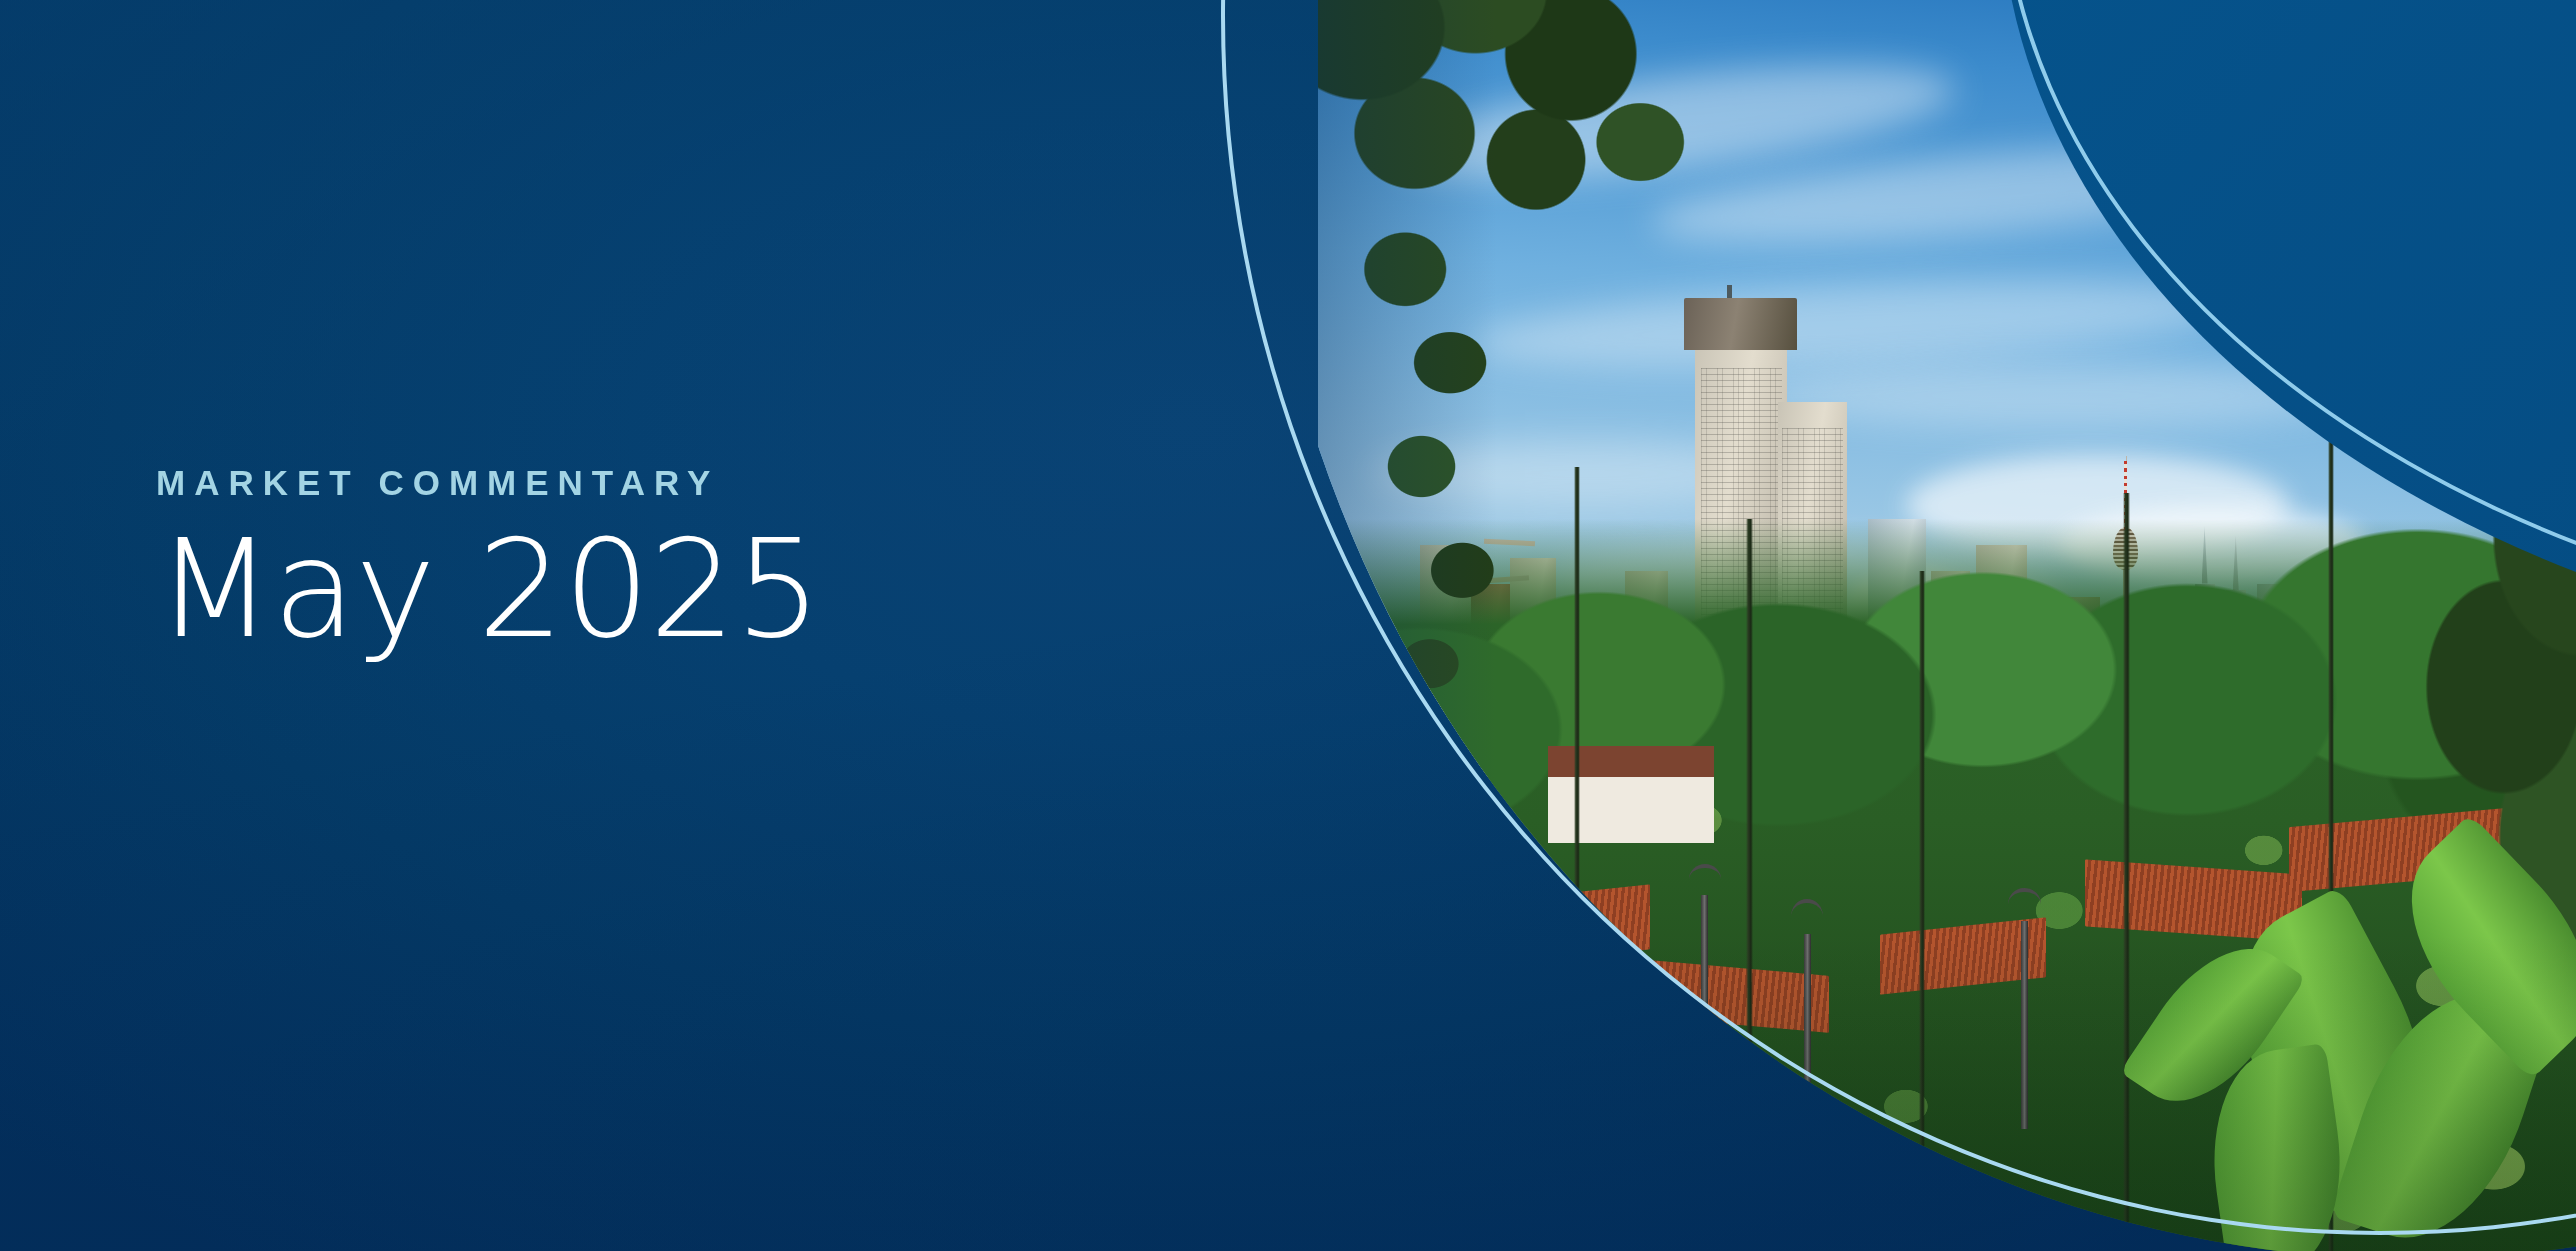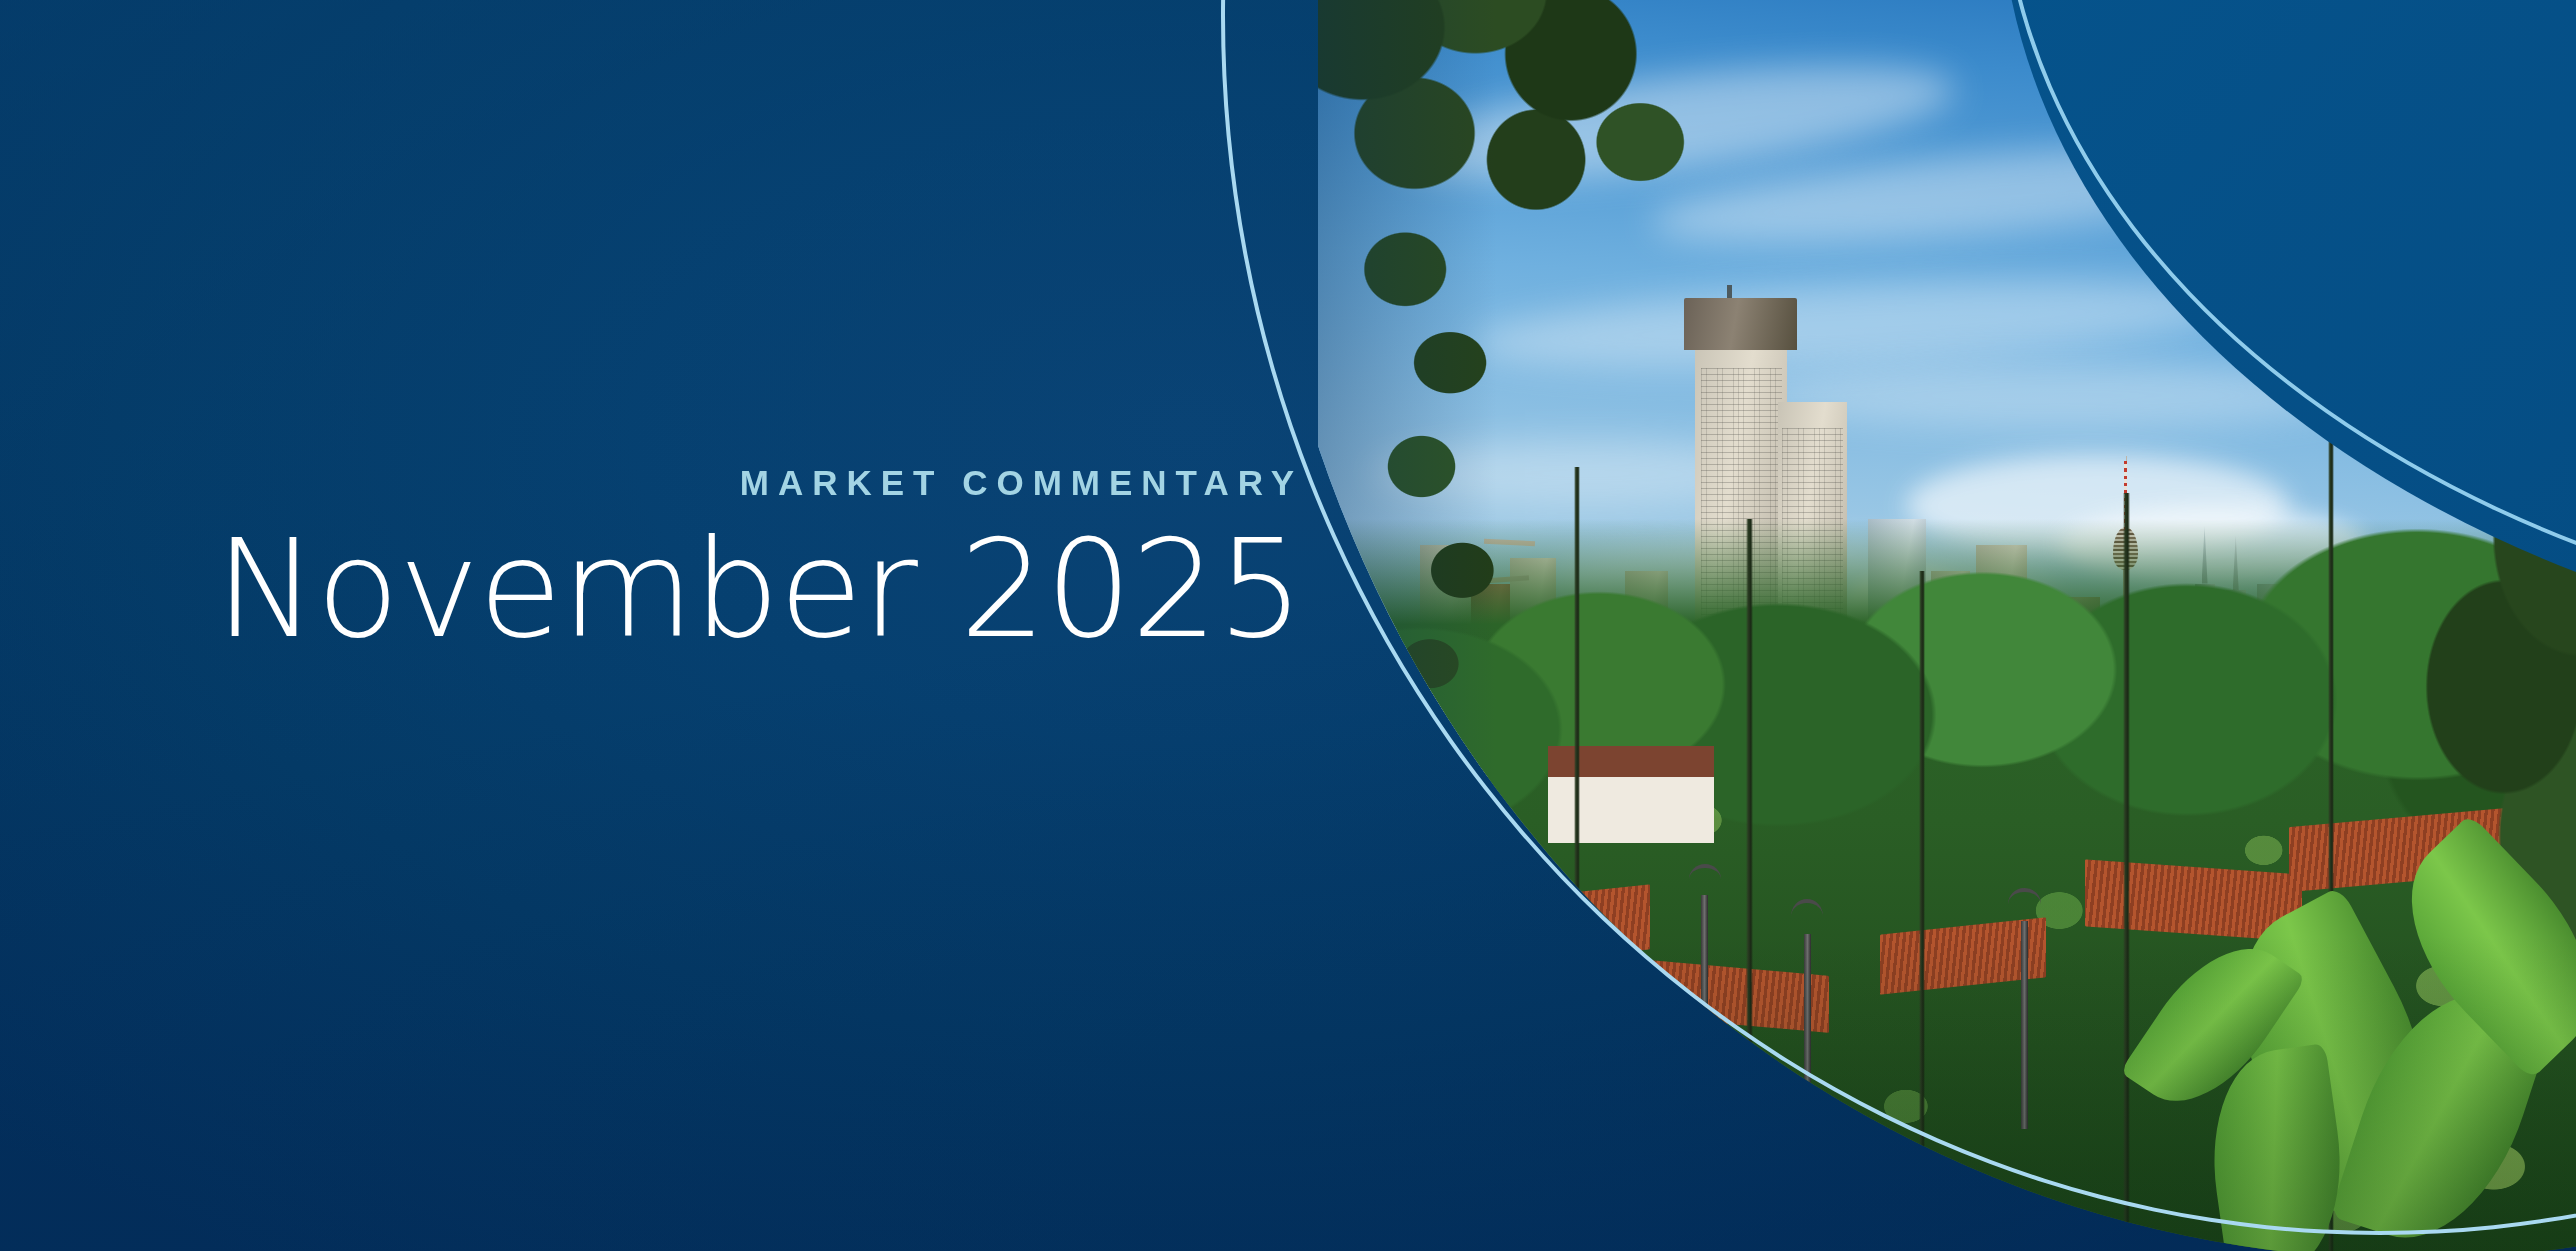--- a/index.html
+++ b/index.html
@@ -308,24 +308,23 @@
     width: 2318px; height: 2438px;
     border-radius: 50%;
     border: 4.6px solid #A9D9F1;
     box-sizing: border-box;
     pointer-events: none;
   }
 
   
   .copy {
     position: absolute;
-    left: 144px;
+    left: 156px;
     top: 464px;
     width: 1159px;
-    text-align: right;
   }
   .eyebrow {
     margin: 0;
     color: #A3D4E4;
     font-size: 35px;
     font-weight: 700;
     letter-spacing: 9px;
     line-height: 1.1;
     text-transform: uppercase;
     font-family: "Liberation Sans", sans-serif;
@@ -435,17 +434,17 @@
     </div>
   </div>
 
   <div class="corner-wedge"></div>
   <div class="corner-wedge-line"></div>
 
   <div class="arc-line"></div>
 
   <div class="copy">
     <p class="eyebrow">MARKET COMMENTARY</p>
-    <h1 class="title">November 2025</h1>
+    <h1 class="title">May 2025</h1>
   </div>
 
 </div>
 
 
 </body></html>

